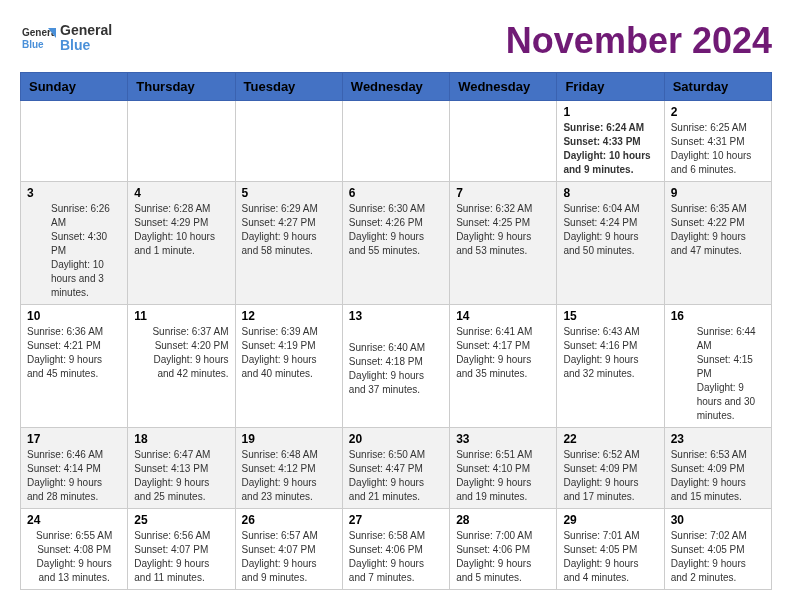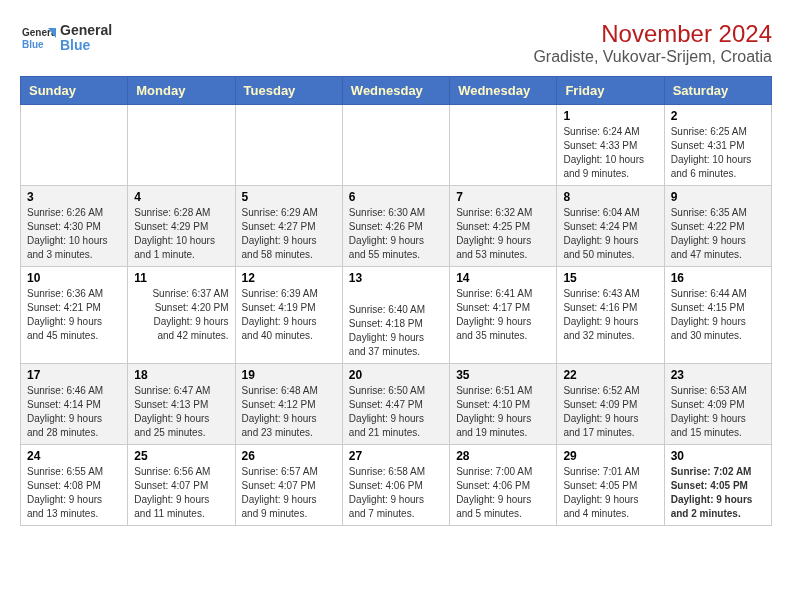--- a/index.html
+++ b/index.html
@@ -22,36 +22,36 @@
       gap: 4px;
     }
     .logo-icon {
       width: 36px;
       height: 36px;
     }
     .title-block {
       text-align: right;
     }
     .month-title {
-      font-size: 24px;
-      font-weight: normal;
-      color: #b91c1c;
+      font-size: 36px;
+      font-weight: bold;
+      color: #701a75;
     }
     .subtitle {
       font-size: 16px;
       color: #555;
     }
     .calendar {
       width: 100%;
       border-collapse: collapse;
       font-size: 11px;
     }
     .calendar thead tr th {
       background-color: #4472c4;
-      color: #fef9c3;
+      color: #000000;
       text-align: left;
       padding: 6px 8px;
       font-size: 13px;
       font-weight: bold;
       border: 1px solid #3a62b0;
     }
     .calendar tbody tr td {
       vertical-align: top;
       border: 1px solid #ccc;
       padding: 4px 6px;
@@ -90,62 +90,61 @@
       <text x="2" y="28" font-size="10" font-weight="bold" fill="#4a90d9">Blue</text>
       <polygon points="28,8 36,8 36,18" fill="#4a90d9"></polygon>
     </svg>
     <div>
       <div style="font-size:14px; font-weight:bold; color:#333; line-height:1.1;">General</div>
       <div style="font-size:14px; font-weight:bold; color:#4a90d9; line-height:1.1;">Blue</div>
     </div>
   </div>
   <div class="title-block">
     <div class="month-title">November 2024</div>
-    <div class="subtitle">Gradiste, Vukovar-Srijem, Croatia</div>
   </div>
 </div>
 
 <table class="calendar">
   <thead>
     <tr>
 
     <th>Sunday</th>
-        <th>Monday</th>
+        <th>Thursday</th>
         <th>Tuesday</th>
         <th>Wednesday</th>
         <th>Wednesday</th>
         <th>Friday</th>
         <th>Saturday</th>
       </tr>
   </thead>
   <tbody id="calendar-body">
 
   <tr>
         <td class="empty-cell"></td>
         <td class="empty-cell"></td>
         <td class="empty-cell"></td>
         <td class="empty-cell"></td>
         <td class="empty-cell"></td>
         <td>
           <span class="day-num">1</span>
-          <div class="day-info" style="white-space: pre-line;">Sunrise: 6:24 AM
+          <div class="day-info" style="white-space: pre-line; font-weight: bold;">Sunrise: 6:24 AM
 Sunset: 4:33 PM
 Daylight: 10 hours and 9 minutes.</div>
         </td>
         <td>
           <span class="day-num">2</span>
           <div class="day-info" style="white-space: pre-line;">Sunrise: 6:25 AM
 Sunset: 4:31 PM
 Daylight: 10 hours and 6 minutes.</div>
         </td>
       </tr>
       <tr>
         <td>
           <span class="day-num">3</span>
-          <div class="day-info" style="white-space: pre-line;">Sunrise: 6:26 AM
+          <div class="day-info" style="white-space: pre-line; margin-left: 24px;">Sunrise: 6:26 AM
 Sunset: 4:30 PM
 Daylight: 10 hours and 3 minutes.</div>
         </td>
         <td>
           <span class="day-num">4</span>
           <div class="day-info" style="white-space: pre-line;">Sunrise: 6:28 AM
 Sunset: 4:29 PM
 Daylight: 10 hours and 1 minute.</div>
         </td>
         <td>
@@ -211,21 +210,21 @@
 Daylight: 9 hours and 35 minutes.</div>
         </td>
         <td>
           <span class="day-num">15</span>
           <div class="day-info" style="white-space: pre-line;">Sunrise: 6:43 AM
 Sunset: 4:16 PM
 Daylight: 9 hours and 32 minutes.</div>
         </td>
         <td>
           <span class="day-num">16</span>
-          <div class="day-info" style="white-space: pre-line;">Sunrise: 6:44 AM
+          <div class="day-info" style="white-space: pre-line; margin-left: 26px;">Sunrise: 6:44 AM
 Sunset: 4:15 PM
 Daylight: 9 hours and 30 minutes.</div>
         </td>
       </tr>
       <tr>
         <td>
           <span class="day-num">17</span>
           <div class="day-info" style="white-space: pre-line;">Sunrise: 6:46 AM
 Sunset: 4:14 PM
 Daylight: 9 hours and 28 minutes.</div>
@@ -242,42 +241,42 @@
 Sunset: 4:12 PM
 Daylight: 9 hours and 23 minutes.</div>
         </td>
         <td>
           <span class="day-num">20</span>
           <div class="day-info" style="white-space: pre-line;">Sunrise: 6:50 AM
 Sunset: 4:47 PM
 Daylight: 9 hours and 21 minutes.</div>
         </td>
         <td>
-          <span class="day-num">35</span>
+          <span class="day-num">33</span>
           <div class="day-info" style="white-space: pre-line;">Sunrise: 6:51 AM
 Sunset: 4:10 PM
 Daylight: 9 hours and 19 minutes.</div>
         </td>
         <td>
           <span class="day-num">22</span>
           <div class="day-info" style="white-space: pre-line;">Sunrise: 6:52 AM
 Sunset: 4:09 PM
 Daylight: 9 hours and 17 minutes.</div>
         </td>
         <td>
           <span class="day-num">23</span>
           <div class="day-info" style="white-space: pre-line;">Sunrise: 6:53 AM
 Sunset: 4:09 PM
 Daylight: 9 hours and 15 minutes.</div>
         </td>
       </tr>
       <tr>
         <td>
           <span class="day-num">24</span>
-          <div class="day-info" style="white-space: pre-line;">Sunrise: 6:55 AM
+          <div class="day-info" style="white-space: pre-line; text-align: center;">Sunrise: 6:55 AM
 Sunset: 4:08 PM
 Daylight: 9 hours and 13 minutes.</div>
         </td>
         <td>
           <span class="day-num">25</span>
           <div class="day-info" style="white-space: pre-line;">Sunrise: 6:56 AM
 Sunset: 4:07 PM
 Daylight: 9 hours and 11 minutes.</div>
         </td>
         <td>
@@ -299,19 +298,19 @@
 Daylight: 9 hours and 5 minutes.</div>
         </td>
         <td>
           <span class="day-num">29</span>
           <div class="day-info" style="white-space: pre-line;">Sunrise: 7:01 AM
 Sunset: 4:05 PM
 Daylight: 9 hours and 4 minutes.</div>
         </td>
         <td>
           <span class="day-num">30</span>
-          <div class="day-info" style="white-space: pre-line; font-weight: bold;">Sunrise: 7:02 AM
+          <div class="day-info" style="white-space: pre-line;">Sunrise: 7:02 AM
 Sunset: 4:05 PM
 Daylight: 9 hours and 2 minutes.</div>
         </td>
       </tr>
     </tbody>
 </table>
 
 </body></html>

